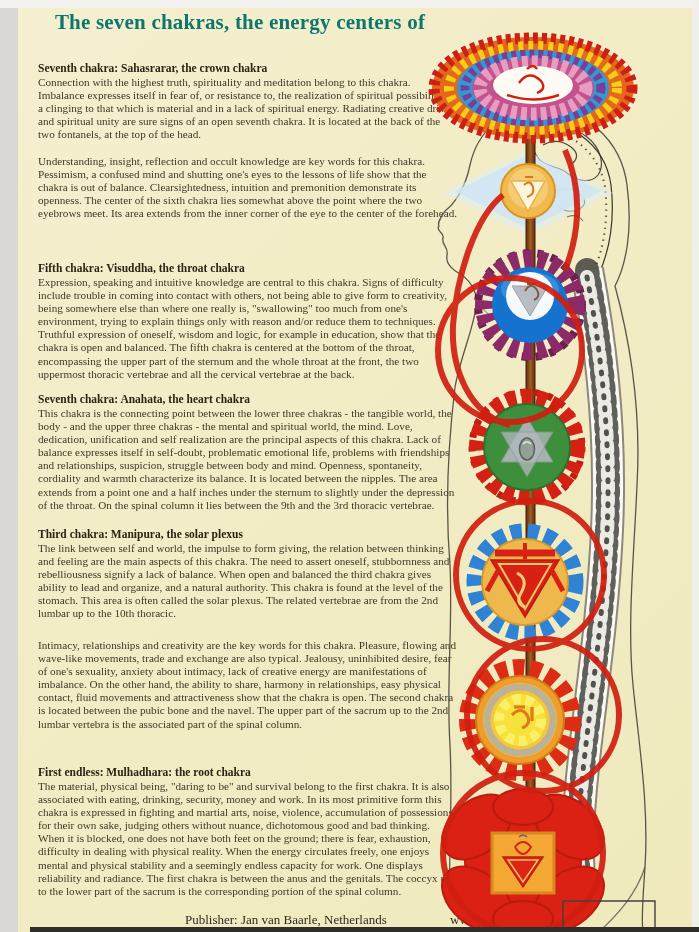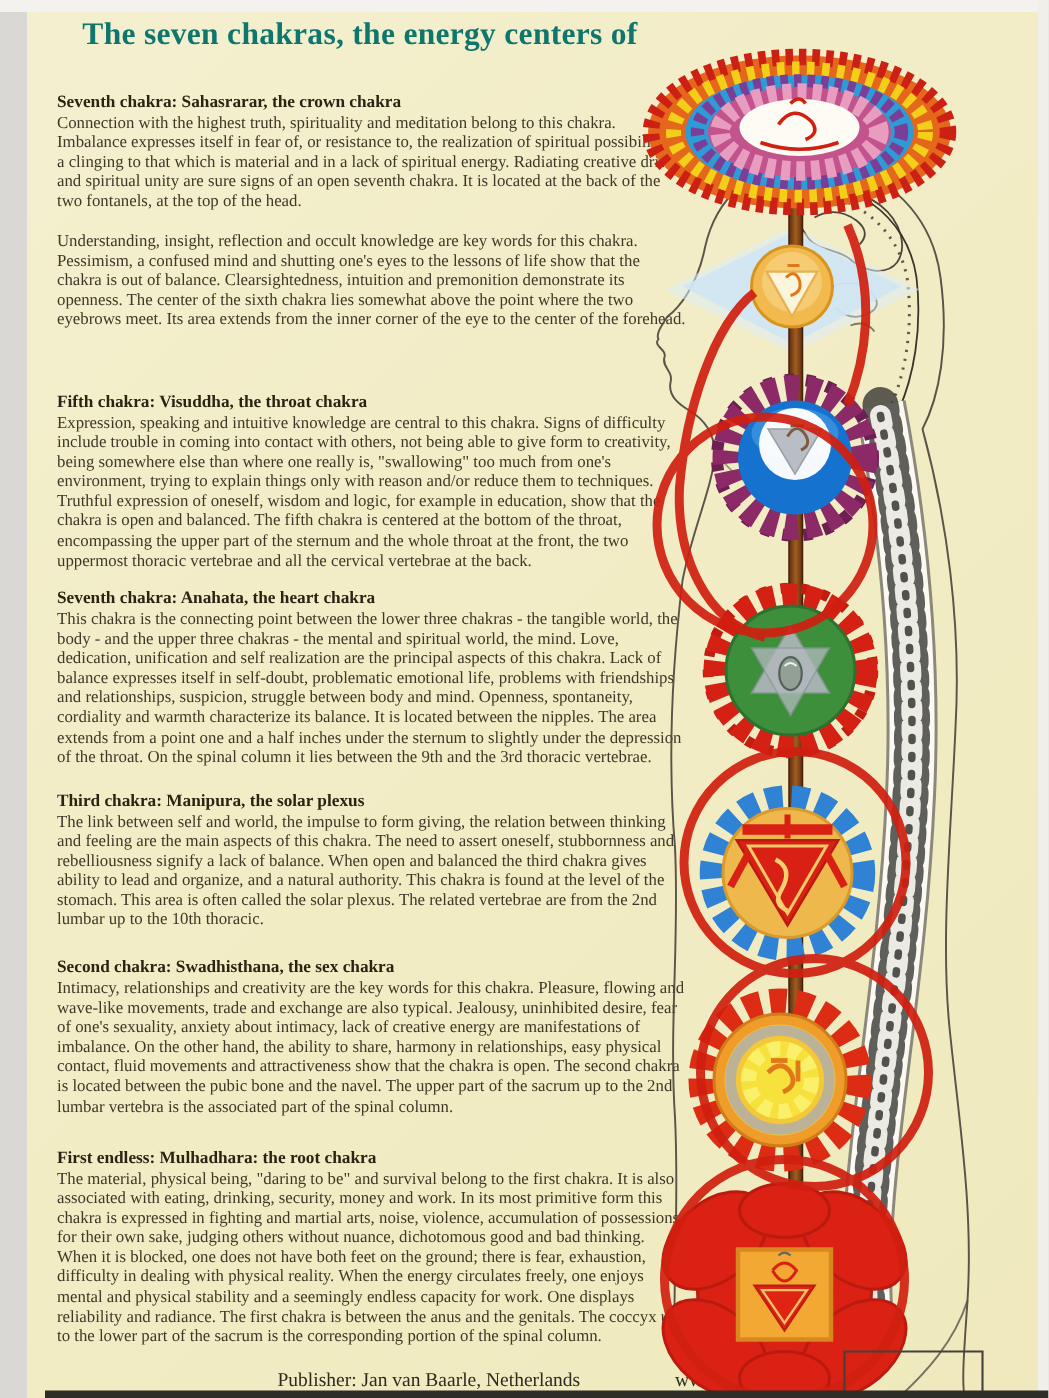--- a/index.html
+++ b/index.html
@@ -54,21 +54,20 @@
   </div>
   <div class="section s4">
     <h3>Seventh chakra: Anahata, the heart chakra</h3>
     <p>This chakra is the connecting point between the lower three chakras - the tangible world, the body - and the upper three chakras - the mental and spiritual world, the mind. Love, dedication, unification and self realization are the principal aspects of this chakra. Lack of balance expresses itself in self-doubt, problematic emotional life, problems with friendships and relationships, suspicion, struggle between body and mind. Openness, spontaneity, cordiality and warmth characterize its balance. It is located between the nipples. The area extends from a point one and a half inches under the sternum to slightly under the depression of the throat. On the spinal column it lies between the 9th and the 3rd thoracic vertebrae.</p>
   </div>
   <div class="section s3">
     <h3>Third chakra: Manipura, the solar plexus</h3>
     <p>The link between self and world, the impulse to form giving, the relation between thinking and feeling are the main aspects of this chakra. The need to assert oneself, stubbornness and rebelliousness signify a lack of balance. When open and balanced the third chakra gives ability to lead and organize, and a natural authority. This chakra is found at the level of the stomach. This area is often called the solar plexus. The related vertebrae are from the 2nd lumbar up to the 10th thoracic.</p>
   </div>
   <div class="section s2">
-    <h3>Second chakra: Swadhisthana, the sex chakra</h3>
     <p>Intimacy, relationships and creativity are the key words for this chakra. Pleasure, flowing and wave-like movements, trade and exchange are also typical. Jealousy, uninhibited desire, fear of one's sexuality, anxiety about intimacy, lack of creative energy are manifestations of imbalance. On the other hand, the ability to share, harmony in relationships, easy physical contact, fluid movements and attractiveness show that the chakra is open. The second chakra is located between the pubic bone and the navel. The upper part of the sacrum up to the 2nd lumbar vertebra is the associated part of the spinal column.</p>
   </div>
   <div class="section s1">
     <h3>First endless: Mulhadhara: the root chakra</h3>
     <p>The material,  physical being, "daring to be" and survival belong to the first chakra. It is also associated with eating, drinking, security, money and work. In its most primitive form this chakra is expressed in fighting and martial arts, noise, violence, accumulation of possessions for their own sake, judging others without nuance, dichotomous good and bad thinking. When it is blocked, one does not have both feet on the ground; there is fear, exhaustion, difficulty in dealing with physical reality. When the energy circulates freely, one enjoys mental and physical stability and a seemingly endless capacity for work. One displays reliability and radiance. The first chakra is between the anus and the genitals. The coccyx up to the lower part of the sacrum is the corresponding portion of the spinal column.</p>
   </div>
 
   <div class="footer">
     <span class="pub">Publisher: Jan van Baarle, Netherlands</span>
     <span class="web">www.baarle.com</span>

